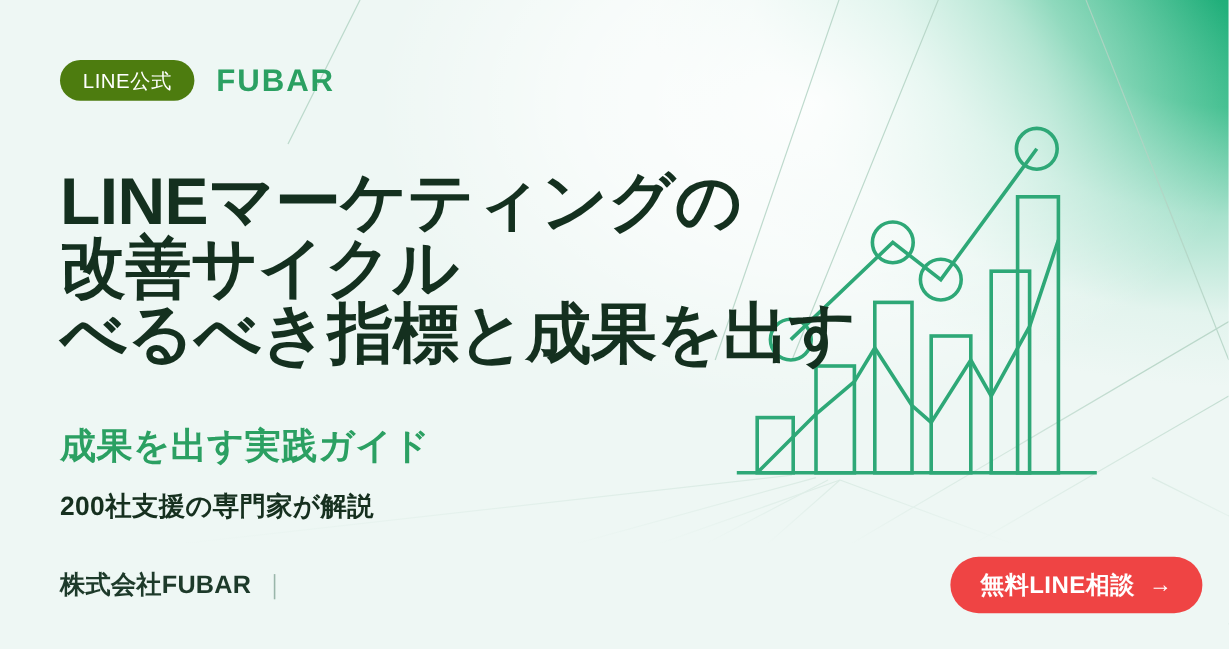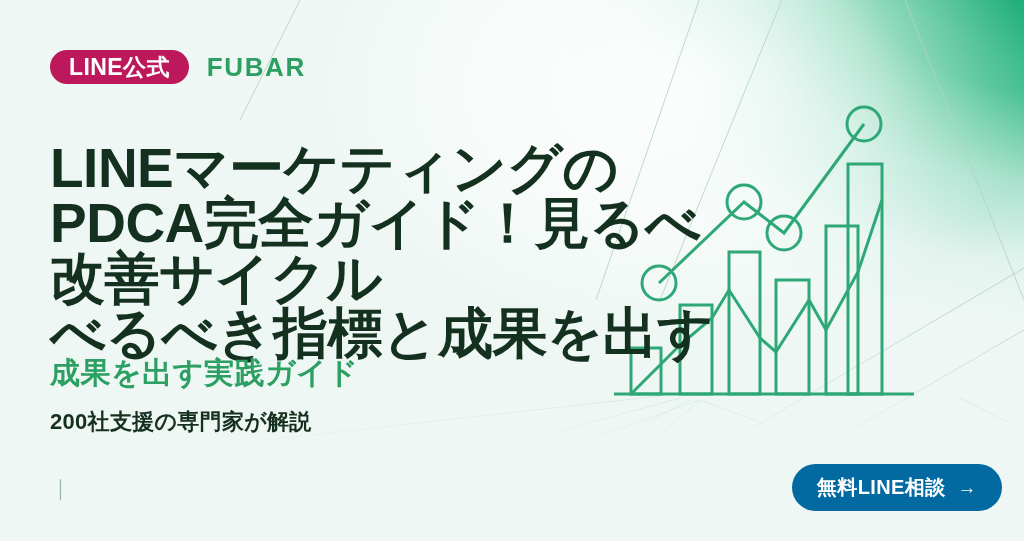--- a/index.html
+++ b/index.html
@@ -33,22 +33,22 @@
   }
   .bg-rays{position:absolute;inset:0;pointer-events:none;}
 
   
   .content{position:absolute;left:50px;top:0;width:640px;height:541px;}
 
   .brandrow{position:absolute;left:0;top:50px;display:flex;align-items:center;gap:18px;}
   .badge{
     display:inline-flex;align-items:center;justify-content:center;
     height:34px;padding:0 19px;border-radius:17px;
-    background:#be185d;color:#ffffff;
-    font-size:23px;font-weight:bold;letter-spacing:.4px;
+    background:#4d7c0f;color:#ffffff;
+    font-size:17px;font-weight:normal;letter-spacing:.4px;
     white-space:nowrap;
   }
   .brandname{
     color:#2ba062;font-size:26px;font-weight:bold;letter-spacing:1.6px;
     white-space:nowrap;
     text-align:center;
   }
 
   .headline{
     position:absolute;left:0;top:104px;width:650px;
@@ -74,21 +74,21 @@
     letter-spacing:.2px;white-space:nowrap;
     display:flex;align-items:center;gap:9px;
   }
   .footerline .sep{color:#9ab6aa;font-weight:normal;}
 
   
   .cta{
     position:absolute;right:22px;top:464px;
     display:inline-flex;align-items:center;gap:12px;
     height:47px;padding:0 25px;border-radius:24px;
-    background:#0369a1;color:#ffffff;
+    background:#ef4444;color:#ffffff;
     font-size:20px;font-weight:bold;letter-spacing:.4px;
     white-space:nowrap;cursor:pointer;border:none;
     font-family:"Liberation Sans","DejaVu Sans",sans-serif;
   }
   .cta .arrow{font-size:19px;line-height:1;}
 
   
   .chart{position:absolute;right:0;top:0;width:420px;height:541px;pointer-events:none;}
 </style>
 </head>
@@ -143,29 +143,29 @@
 
   <div class="content">
 
     <div class="brandrow">
       <span class="badge">LINE公式</span>
       <span class="brandname">FUBAR</span>
     </div>
 
     <h1 class="headline">
       <span>LINEマーケティングの</span>
-      <span>PDCA完全ガイド！見るべ</span>
       <span>改善サイクル</span>
       <span>べるべき指標と成果を出す</span>
     </h1>
 
     <div class="subhead">成果を出す実践ガイド</div>
     <div class="subtext">200社支援の専門家が解説</div>
 
     <div class="footerline">
+      <span>株式会社FUBAR</span>
       <span class="sep">｜</span>
     </div>
 
   </div>
 
   <button class="cta">
     <span>無料LINE相談</span>
     <span class="arrow">→</span>
   </button>
 

